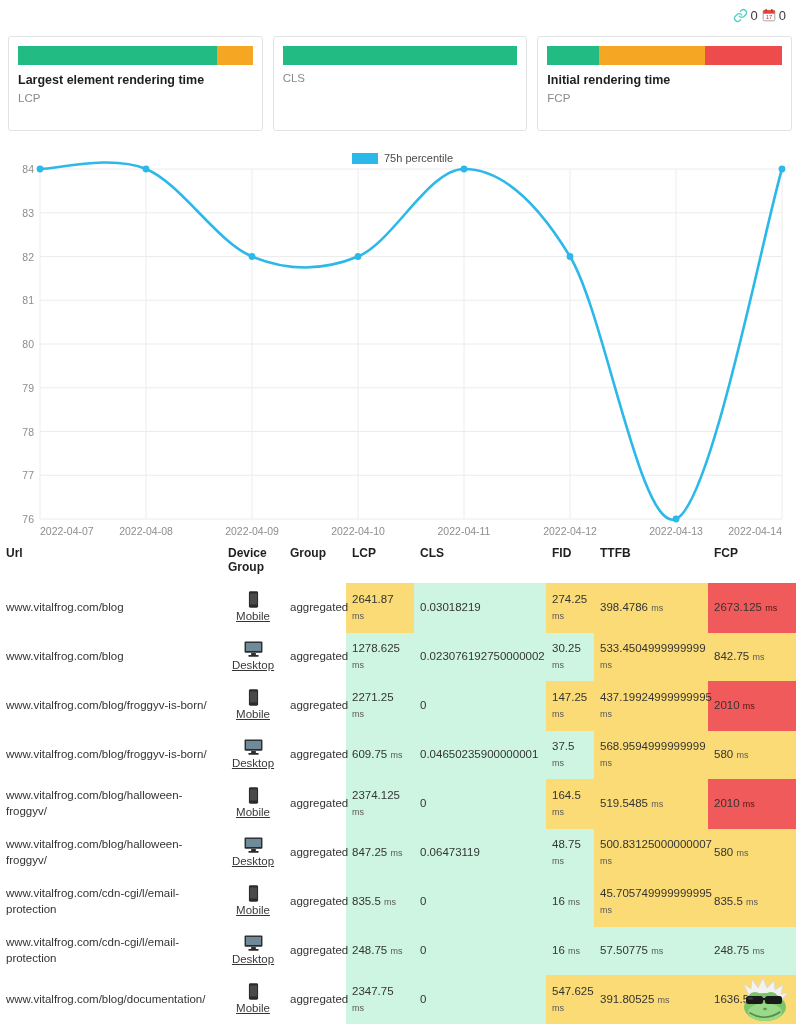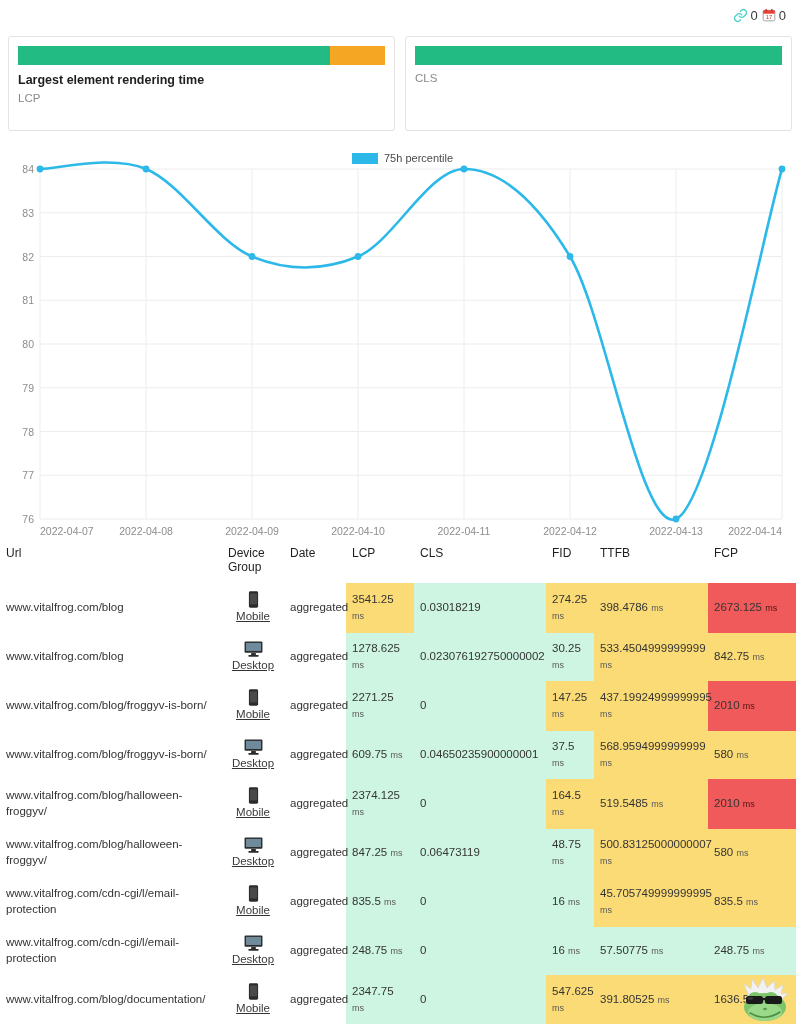--- a/index.html
+++ b/index.html
@@ -99,21 +99,21 @@
   
   table.vitals {
     width: 796px;
     border-collapse: collapse;
     table-layout: fixed;
     font-size: 11.5px;
   }
   table.vitals th {
     text-align: left;
     font-size: 12px;
-    font-weight: normal;
+    font-weight: bold;
     color: #1f1f1f;
     padding: 4px 6px 9px 6px;
     vertical-align: top;
     background: #fff;
   }
   table.vitals td {
     padding: 8px 6px;
     vertical-align: middle;
     font-size: 11.5px;
     color: #343434;
@@ -187,20 +187,29 @@
           <div class="seg-ok" style="width: 15%;"></div>
         </div>
         <div class="card-title">Largest element rendering time</div>
         <div class="card-abbr">LCP</div>
       </div>
       <div class="card">
         <div class="bar">
           <div class="seg-good" style="width: 100%;"></div>
         </div>
         <div class="card-abbr">CLS</div>
+      </div>
+      <div class="card">
+        <div class="bar">
+          <div class="seg-good" style="width: 22%;"></div>
+          <div class="seg-ok" style="width: 45%;"></div>
+          <div class="seg-bad" style="width: 33%;"></div>
+        </div>
+        <div class="card-title">Initial rendering time</div>
+        <div class="card-abbr">FCP</div>
       </div>
     </div>
 
   <div class="chart-wrap">
     <div class="chart-legend">
       <span class="legend-swatch"></span>
       <span>75h percentile</span>
     </div>
     <svg class="chart-svg" id="chart-svg" width="796" height="395">
         <line x1="40" y1="372" x2="782" y2="372" stroke="#ececec" stroke-width="1"></line>
@@ -257,40 +266,40 @@
       <col class="col-lcp">
         <col class="col-cls">
         <col class="col-fid">
       <col class="col-ttfb">
         <col class="col-fcp">
     </colgroup>
     <thead>
       <tr>
         <th>Url</th>
         <th>Device Group</th>
-        <th>Date</th>
+        <th>Group</th>
         <th>LCP</th>
         <th>CLS</th>
         <th>FID</th>
         <th>TTFB</th>
         <th>FCP</th>
       </tr>
     </thead>
     <tbody id="table-body">
         <tr>
           <td class="url-cell">www.vitalfrog.com/blog</td>
           <td class="device-cell">
             <svg class="device-icon" width="11" height="17" viewBox="0 0 12 18">
               <rect x="1" y="0" width="10" height="18" rx="1.6" fill="#2b2b2b"></rect>
               <rect x="2.2" y="2.4" width="7.6" height="12" fill="#4a4a4a"></rect>
             </svg>
             <span class="device-label">Mobile</span>
           </td>
           <td class="date-cell">aggregated</td>
-          <td class="g-ok"><span>3541.25</span> <span class="unit">ms</span></td>
+          <td class="g-ok"><span>2641.87</span> <span class="unit">ms</span></td>
           <td class="g-good"><span>0.03018219</span></td>
           <td class="g-ok"><span>274.25</span> <span class="unit">ms</span></td>
           <td class="g-ok"><span>398.4786</span> <span class="unit">ms</span></td>
           <td class="g-bad"><span>2673.125</span> <span class="unit">ms</span></td>
         </tr>
         <tr>
           <td class="url-cell">www.vitalfrog.com/blog</td>
           <td class="device-cell">
             <svg class="device-icon" width="19" height="16" viewBox="0 0 20 17">
               <rect x="0.5" y="0.5" width="19" height="12" rx="1.2" fill="#2b2b2b"></rect>

